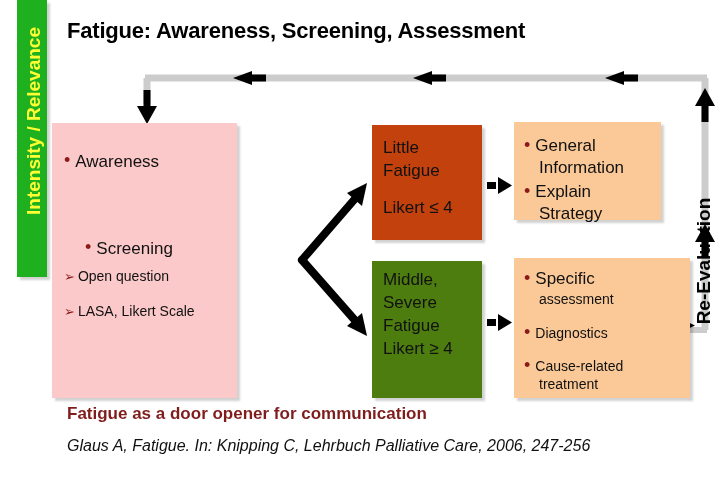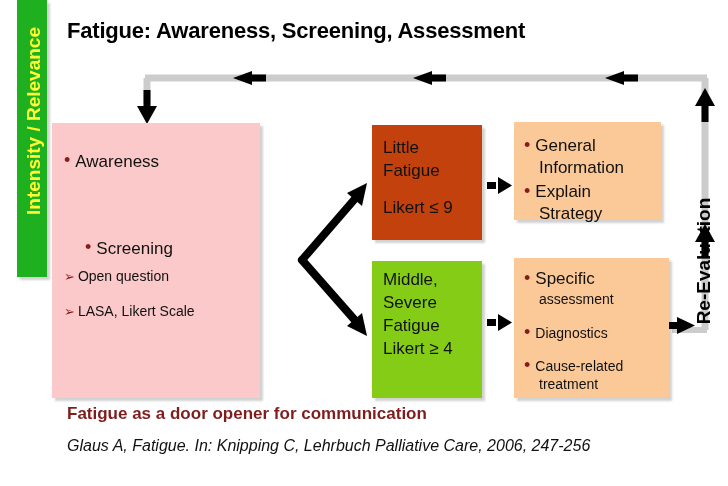--- a/index.html
+++ b/index.html
@@ -12,27 +12,27 @@
   #title{position:absolute;left:50px;top:18px;width:640px;
          font-size:22px;font-weight:bold;letter-spacing:-0.2px;color:#000;}
 
   
   #loop{position:absolute;left:0;top:0;width:728px;height:486px;}
 
   
   .box{position:absolute;box-sizing:border-box;
        box-shadow:3px 3px 2px rgba(0,0,0,0.18);}
 
-  #pink-box{left:35px;top:123px;width:208px;height:275px;background:#fbc9c9;}
+  #pink-box{left:35px;top:123px;width:185px;height:275px;background:#fbc9c9;}
   #green-bar{left:243px;top:122px;width:30px;height:277px;background:#1eb01e;
              box-shadow:3px 3px 2px rgba(0,0,0,0.18);}
   #cyan-top{left:355px;top:125px;width:110px;height:115px;background:#c2410c;}
-  #cyan-bottom{left:355px;top:261px;width:110px;height:137px;background:#84cc16;}
+  #cyan-bottom{left:355px;top:261px;width:110px;height:137px;background:#4d7c0f;}
   #orange-top{left:497px;top:122px;width:147px;height:98px;background:#fbc998;}
-  #orange-bottom{left:497px;top:258px;width:155px;height:140px;background:#fbc998;}
+  #orange-bottom{left:497px;top:258px;width:176px;height:140px;background:#fbc998;}
 
   
   .pk-item{position:absolute;left:12px;font-size:17px;color:#111;white-space:nowrap;}
   .pk-item .bul{color:#8b1a1a;font-size:18px;vertical-align:1px;margin-right:5px;}
   .pk-sub{position:absolute;left:12px;font-size:14px;color:#111;white-space:nowrap;}
   .pk-sub .arw{color:#8b1a1a;font-size:13px;margin-right:3px;}
   #pk-awareness{top:27px;}
   #pk-screening{top:114px;margin-left:21px;}
   #pk-open{top:145px;}
   #pk-lasa{top:180px;}
@@ -150,21 +150,21 @@
     </div>
   </div>
 
   <div id="green-bar">
     <div id="green-label">Intensity / Relevance</div>
   </div>
 
   <div class="box" id="cyan-top">
     <div class="cy-line" id="cy-t-l1">Little</div>
     <div class="cy-line" id="cy-t-l2">Fatigue</div>
-    <div class="cy-line" id="cy-t-l3">Likert ≤ 9</div>
+    <div class="cy-line" id="cy-t-l3">Likert ≤ 4</div>
   </div>
 
   <div class="box" id="cyan-bottom">
     <div class="cy-line" id="cy-b-l1">Middle,</div>
     <div class="cy-line" id="cy-b-l2">Severe</div>
     <div class="cy-line" id="cy-b-l3">Fatigue</div>
     <div class="cy-line" id="cy-b-l4">Likert ≥ 4</div>
   </div>
 
   <div class="box" id="orange-top">

